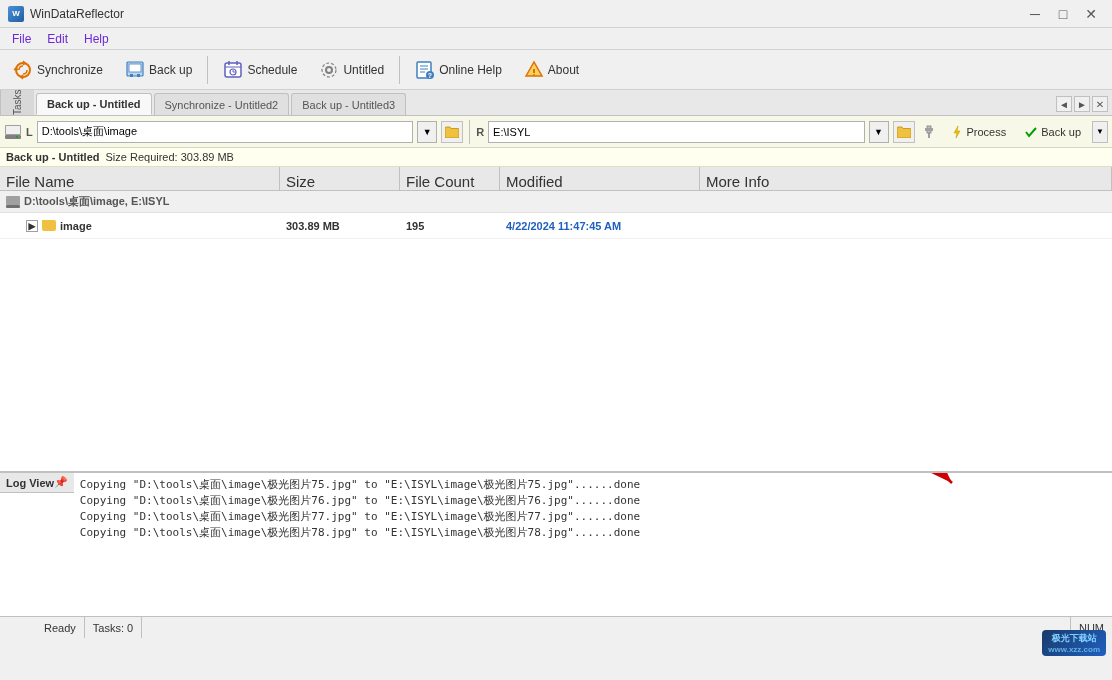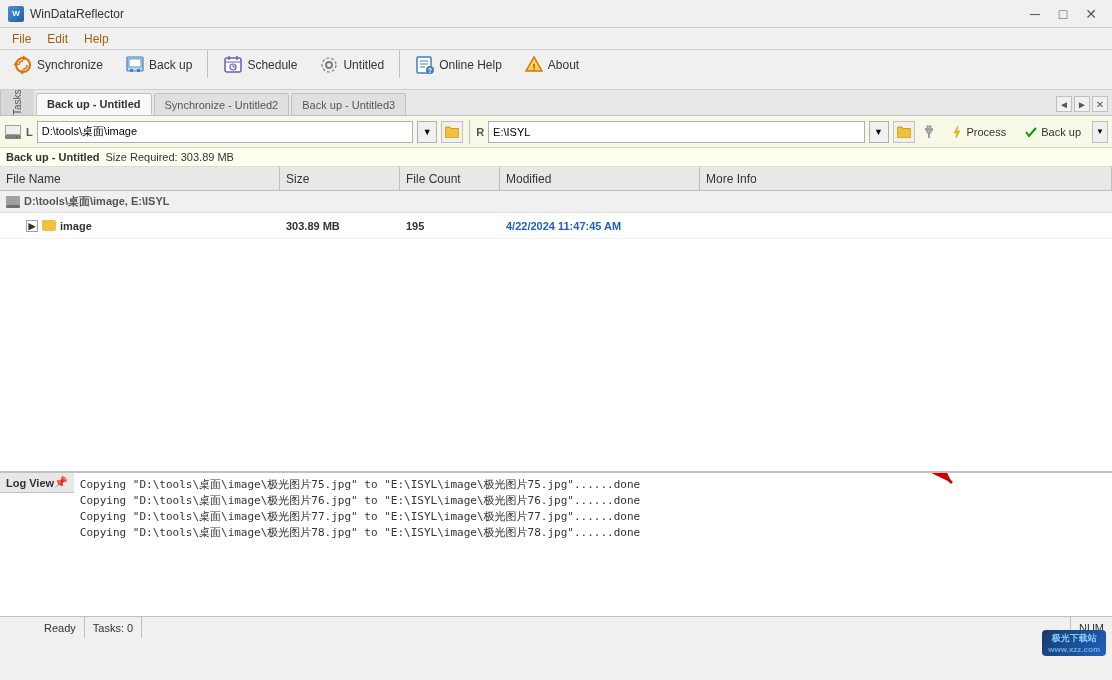--- a/index.html
+++ b/index.html
@@ -8,24 +8,24 @@
     
     .title-bar { background: #f0f0f0; height: 28px; display: flex; align-items: center; justify-content: space-between; padding: 0 8px; border-bottom: 1px solid #d0d0d0; }
     .title-bar-left { display: flex; align-items: center; gap: 6px; }
     .title-icon { width: 16px; height: 16px; background: linear-gradient(135deg, #4a90d9, #2060a0); border-radius: 2px; display: flex; align-items: center; justify-content: center; color: white; font-size: 8px; font-weight: bold; }
     .title-text { font-size: 12px; color: #333; }
     .title-controls { display: flex; gap: 2px; }
     .title-btn { width: 26px; height: 20px; display: flex; align-items: center; justify-content: center; font-size: 14px; cursor: pointer; color: #555; background: none; border: none; }
 
     
     .menu-bar { background: #f0f0f0; height: 22px; display: flex; align-items: center; padding: 0 4px; border-bottom: 1px solid #d0d0d0; }
-    .menu-item { padding: 2px 8px; font-size: 12px; cursor: pointer; color: #a16207; }
-
-    
-    .toolbar { background: #f0f0f0; height: 40px; display: flex; align-items: flex-start; padding: 0 4px; border-bottom: 1px solid #d0d0d0; gap: 4px; }
+    .menu-item { padding: 2px 8px; font-size: 12px; cursor: pointer; color: #6d28d9; }
+
+    
+    .toolbar { background: #f0f0f0; height: 40px; display: flex; align-items: center; padding: 0 4px; border-bottom: 1px solid #d0d0d0; gap: 4px; }
     .tb-btn { display: flex; align-items: center; gap: 4px; padding: 4px 8px; cursor: pointer; border: 1px solid transparent; border-radius: 3px; font-size: 12px; color: #333; background: none; }
     .tb-icon { width: 20px; height: 20px; display: flex; align-items: center; justify-content: center; }
     .tb-separator { width: 1px; height: 28px; background: #c0c0c0; margin: 0 2px; }
 
     
     .tab-bar { background: #e8e8e8; height: 26px; display: flex; align-items: flex-end; padding: 0 0 0 36px; border-bottom: 1px solid #c0c0c0; position: relative; }
     .tab { height: 22px; padding: 0 10px; display: flex; align-items: center; font-size: 11px; cursor: pointer; border: 1px solid #c0c0c0; border-bottom: none; margin-right: 2px; background: #e0e0e0; color: #555; border-radius: 3px 3px 0 0; }
     .tab.active { background: #f8f8f8; color: #333; font-weight: bold; border-bottom: 1px solid #f8f8f8; }
     .tab-nav { position: absolute; right: 4px; bottom: 3px; display: flex; gap: 2px; }
     .tab-nav-btn { width: 16px; height: 16px; display: flex; align-items: center; justify-content: center; font-size: 10px; cursor: pointer; border: 1px solid #c0c0c0; background: #f0f0f0; color: #555; }
@@ -37,21 +37,21 @@
     .path-input { flex: 1; height: 22px; border: 1px solid #b0b0b0; padding: 0 4px; font-size: 11px; background: white; }
     .path-dropdown { width: 20px; height: 22px; border: 1px solid #b0b0b0; background: #f0f0f0; cursor: pointer; display: flex; align-items: center; justify-content: center; font-size: 9px; }
     .path-folder-btn { width: 22px; height: 22px; display: flex; align-items: center; justify-content: center; cursor: pointer; border: 1px solid #c0c0c0; background: #f0f0f0; }
     .path-divider { width: 1px; height: 24px; background: #c0c0c0; margin: 0 2px; }
     .act-btn { display: flex; align-items: center; gap: 3px; padding: 3px 6px; cursor: pointer; border: 1px solid transparent; font-size: 11px; color: #333; background: none; border-radius: 2px; }
 
     
     .info-bar { background: #fffff0; padding: 3px 6px; border-bottom: 1px solid #e0e0c0; font-size: 11px; color: #333; display: flex; align-items: center; gap: 6px; }
     .info-label { font-weight: bold; }
     .file-table-header { display: grid; grid-template-columns: 280px 120px 100px 200px 1fr; background: #e8e8e8; border-bottom: 1px solid #c0c0c0; height: 24px; align-items: center; }
-    .col-header { padding: 0 6px; font-size: 12px; color: #333; border-right: 1px solid #c0c0c0; height: 100%; display: flex; align-items: center; cursor: pointer; }
+    .col-header { padding: 0 6px; font-size: 15px; color: #333; border-right: 1px solid #c0c0c0; height: 100%; display: flex; align-items: flex-end; cursor: pointer; }
     .file-table-body { overflow-y: auto; }
     .path-row { background: #f0f0f0; padding: 2px 6px; font-size: 11px; color: #555; border-bottom: 1px solid #e0e0e0; height: 22px; display: flex; align-items: center; }
     .file-row { display: grid; grid-template-columns: 280px 120px 100px 200px 1fr; border-bottom: 1px solid #f0f0f0; height: 26px; align-items: center; cursor: pointer; }
     .file-cell { padding: 0 6px; font-size: 11px; color: #333; display: flex; align-items: center; gap: 4px; overflow: hidden; white-space: nowrap; }
     .file-cell.modified { color: #2060c0; }
     .expander { width: 12px; height: 12px; display: flex; align-items: center; justify-content: center; font-size: 9px; cursor: pointer; border: 1px solid #a0a0a0; background: white; }
 
     
     .folder-icon { width: 14px; height: 11px; background: #f0c040; border-radius: 0 2px 2px 2px; position: relative; }
     .folder-icon::before { content: ''; position: absolute; top: -4px; left: 0; width: 6px; height: 4px; background: #f0c040; border-radius: 2px 2px 0 0; }

